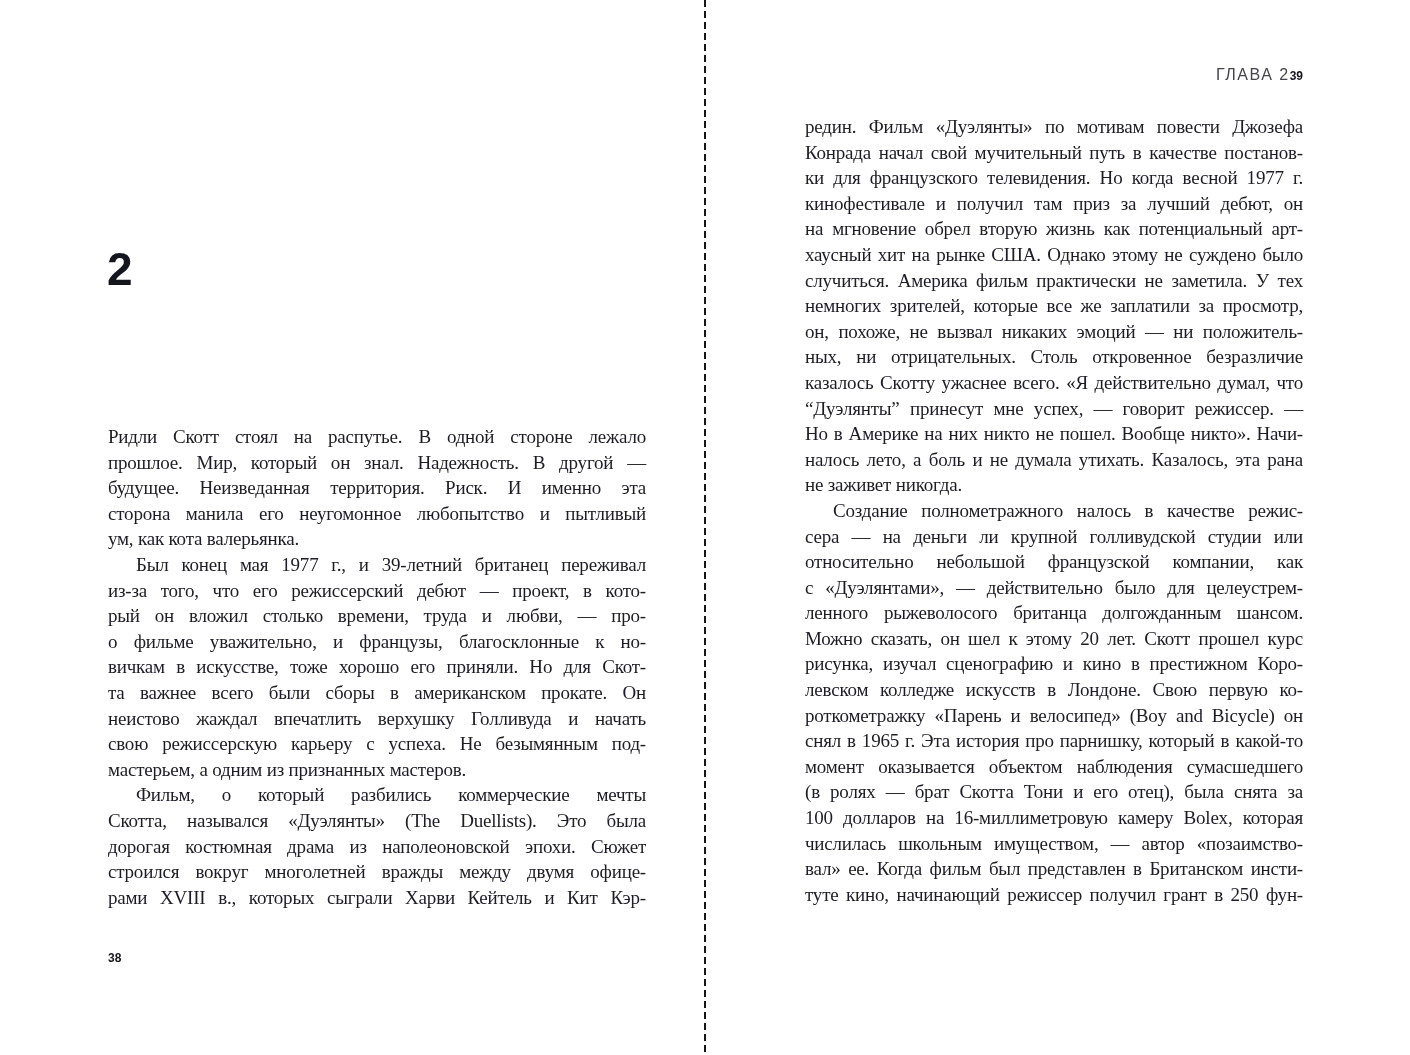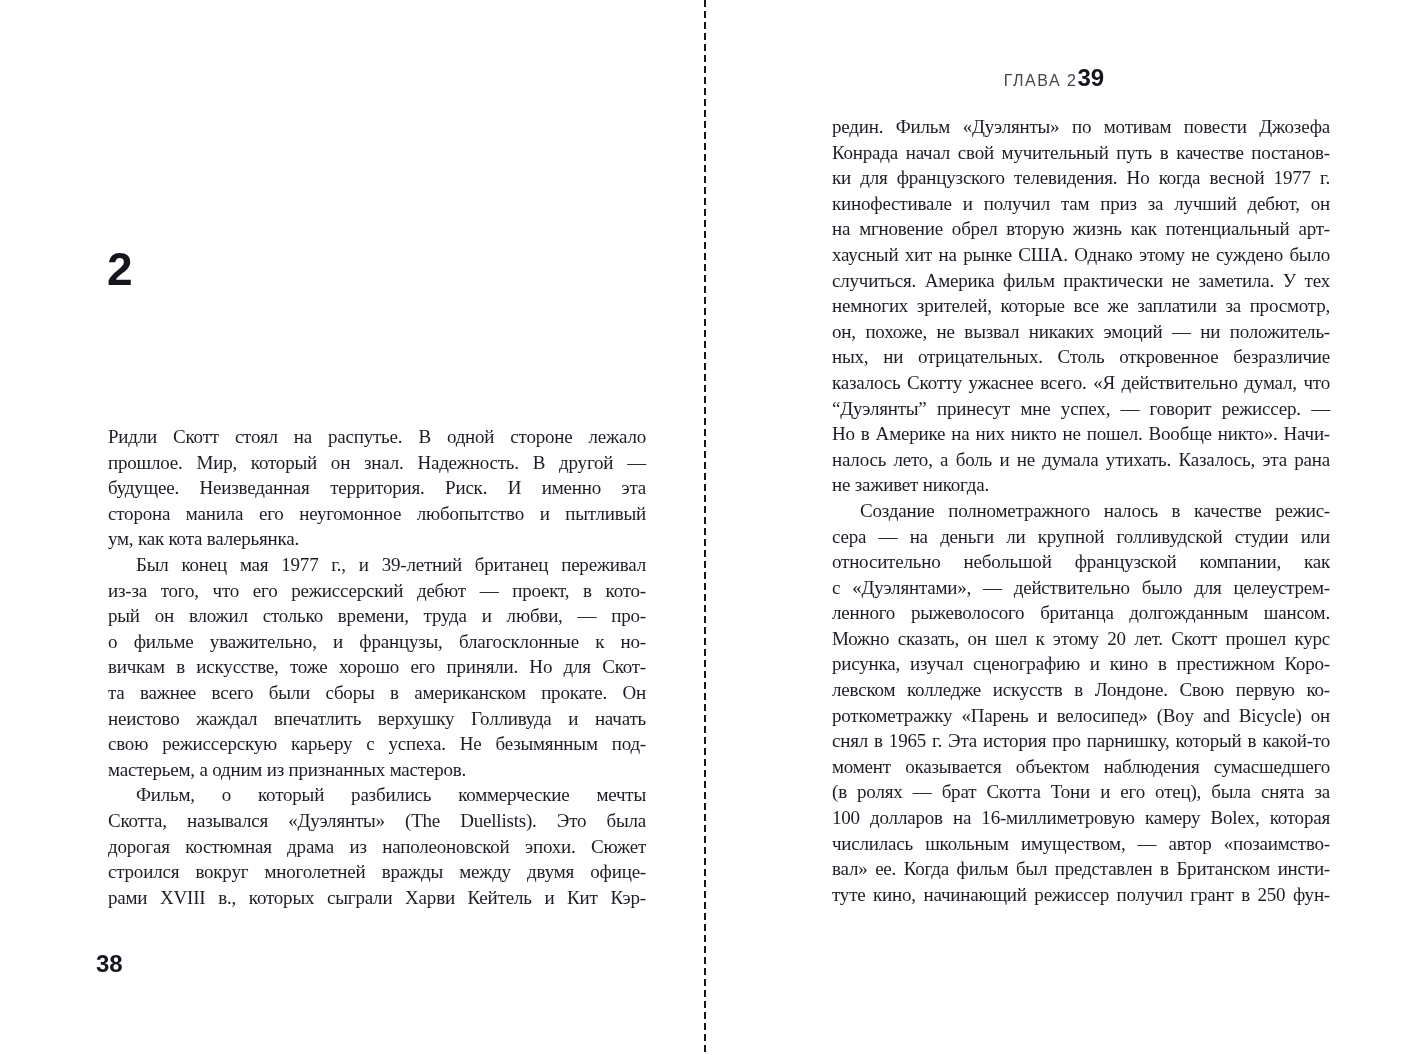--- a/index.html
+++ b/index.html
@@ -11,36 +11,36 @@
     position:absolute;left:704px;top:0;width:2px;height:1055px;
     background:repeating-linear-gradient(to bottom,#161616 0 7px,transparent 7px 11px);
   }
   .chapter-number{
     position:absolute;left:107px;top:246px;
     font-family:"Liberation Sans","DejaVu Sans",sans-serif;
     font-weight:700;font-size:46px;line-height:1;color:#15151d;
   }
   .text-col{position:absolute;}
   #left-lines{left:108px;top:424px;width:538px;}
-  #right-lines{left:805px;top:114px;width:498px;margin-left:27px;}
+  #right-lines{left:805px;top:114px;width:498px;}
   .line{
     font-size:19px;line-height:25.6px;color:#1e1d26;letter-spacing:-0.2px;
     text-align:justify;text-align-last:justify;
     font-variant-numeric:oldstyle-nums;
   }
   .line.parend{text-align-last:left;}
   .line.indent{text-indent:28px;}
   .folio{
     font-family:"Liberation Sans","DejaVu Sans",sans-serif;
-    font-weight:700;font-size:24px;line-height:1;color:#15151d;
+    font-weight:700;font-size:12px;line-height:1;color:#15151d;
   }
-  .folio-left{position:absolute;left:96px;top:952px;text-align:right;}
+  .folio-left{position:absolute;left:108px;top:952px;text-align:right;}
   .running-header{
     position:absolute;left:805px;top:66px;width:498px;
-    display:flex;justify-content:center;align-items:baseline;
+    display:flex;justify-content:flex-end;align-items:baseline;
   }
   .chapter-label{
     font-family:"Liberation Sans","DejaVu Sans",sans-serif;
     font-weight:400;font-size:16px;letter-spacing:1.5px;color:#46444d;
   }
 </style>
 </head>
 <body>
 
 <div class="spread">

